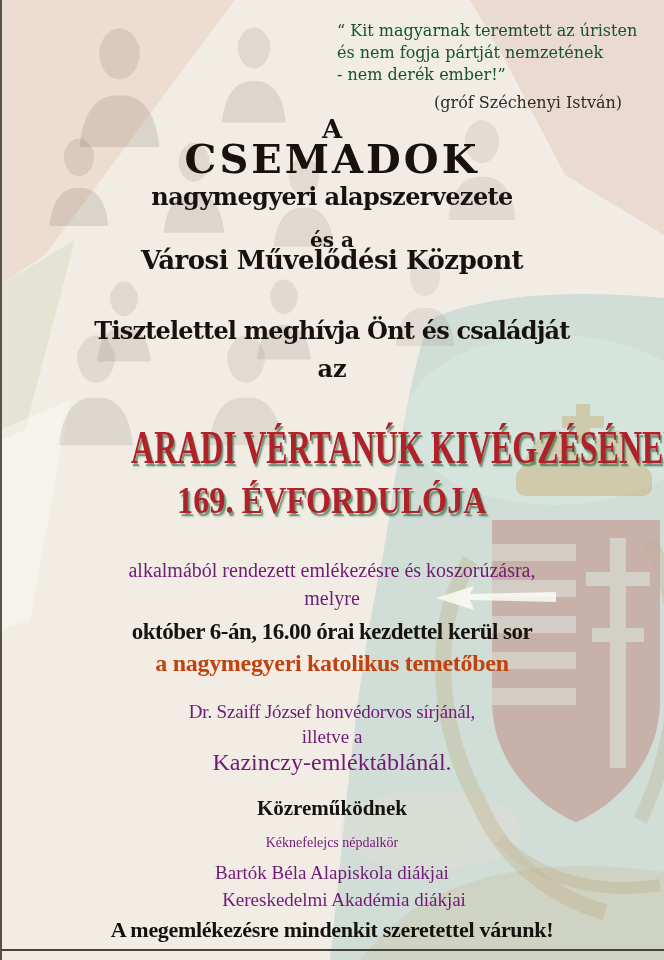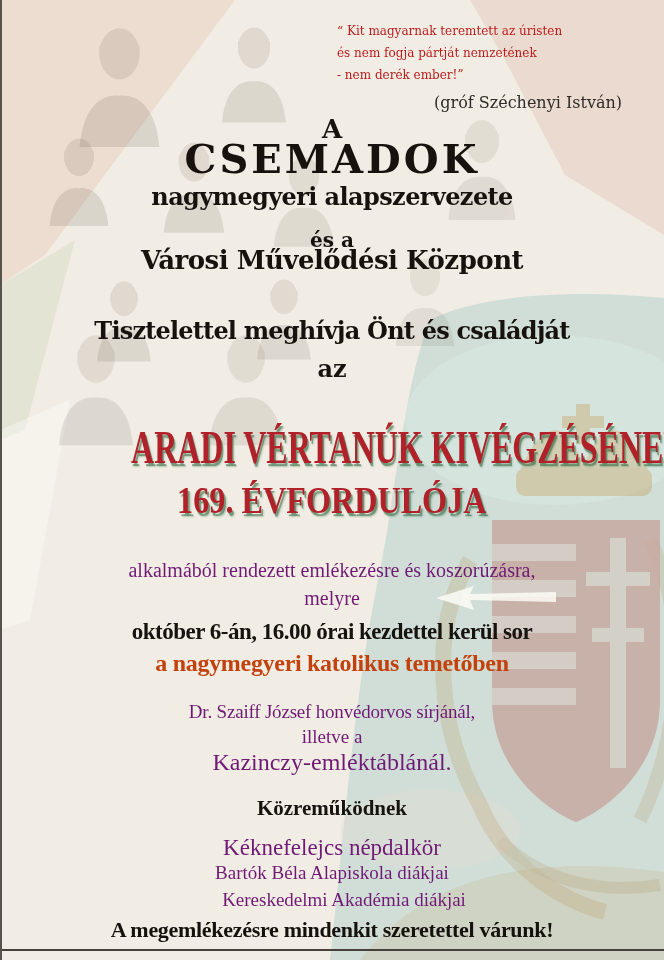--- a/index.html
+++ b/index.html
@@ -8,21 +8,21 @@
     background:#f1ede4; overflow:hidden;
     font-family:"Liberation Serif", serif; color:#1d1a17;
   }
   .bg { position:absolute; inset:0; width:664px; height:960px; }
   .txt { position:absolute; left:0; width:664px; text-align:center; line-height:1.12; }
   .slab { font-family:"DejaVu Serif", serif; font-weight:bold; color:#17120e; }
   .body { font-family:"Liberation Serif", serif; color:#701a75; }
 
   .quote {
     position:absolute; left:337px; top:20px; width:312px; text-align:left;
-    font-family:"DejaVu Serif", serif; font-size:12px; line-height:22px; color:#b91c1c;
+    font-family:"DejaVu Serif", serif; font-size:16px; line-height:22px; color:#14532d;
   }
   .quote span { display:block; }
   .attribution {
     position:absolute; left:330px; top:93px; width:292px; text-align:right;
     font-family:"DejaVu Serif", serif; font-size:16px; color:#2e2b28;
   }
 
   .org-article   { top:115px; font-size:26px; }
   .org1-name     { top:137px; font-size:40px; letter-spacing:3px; }
   .org1-branch   { top:184px; font-size:24px; letter-spacing:-0.6px; }
@@ -44,21 +44,21 @@
   .rt2 .in { font-size:37px; transform:scaleX(0.87); }
 
   .occ1 { top:559px; font-size:20px; }
   .occ2 { top:587px; font-size:20px; }
   .sched1 { top:619px; font-size:23px; font-weight:bold; letter-spacing:-0.5px; color:#17130f; }
   .sched2 { top:650px; font-size:24px; font-weight:bold; letter-spacing:-0.3px; color:#c2410c; }
   .ven1 { top:701px; font-size:19px; letter-spacing:-0.2px; }
   .ven2 { top:726px; font-size:19px; }
   .ven3 { top:749px; font-size:24px; }
   .contrib-h { top:797px; font-size:21px; font-weight:bold; color:#17130f; }
-  .item1 { top:835px; font-size:23px; }
+  .item1 { top:835px; font-size:14px; }
   .item2 { top:862px; font-size:19px; }
   .item3 { top:889px; font-size:19px;padding-left:12px; }
   .closing { top:918px; font-size:22px; font-weight:bold; letter-spacing:-0.3px; color:#15110d; }
 
   .frame-left { position:absolute; left:0; top:0; width:2px; height:960px; background:#57524b; }
   .bottom-rule { position:absolute; left:2px; top:949px; width:662px; height:2px; background:#46413b; }
 </style>
 </head>
 <body>
 

